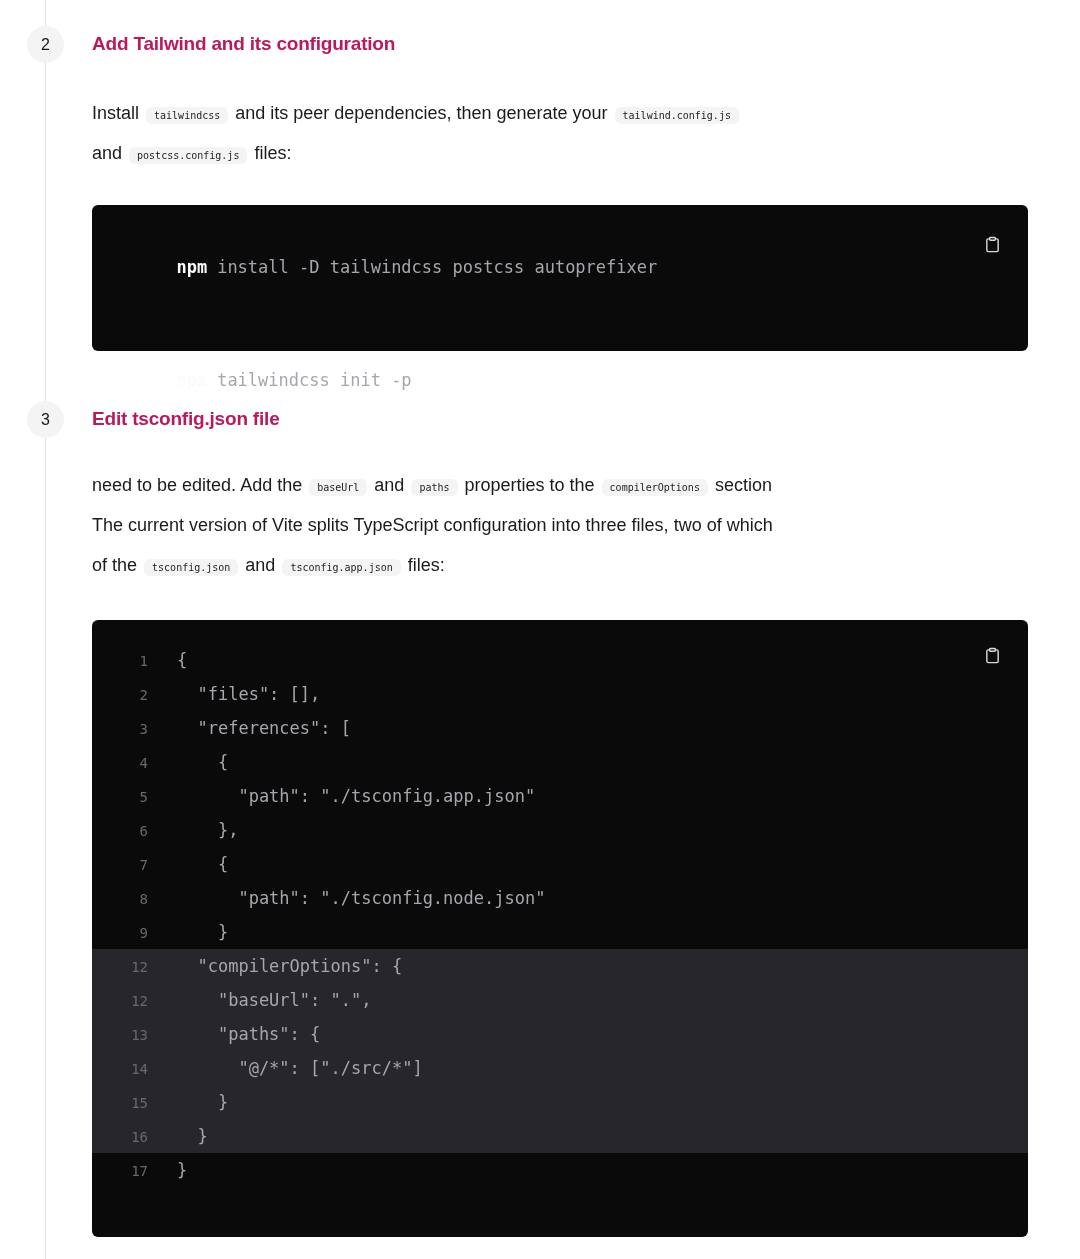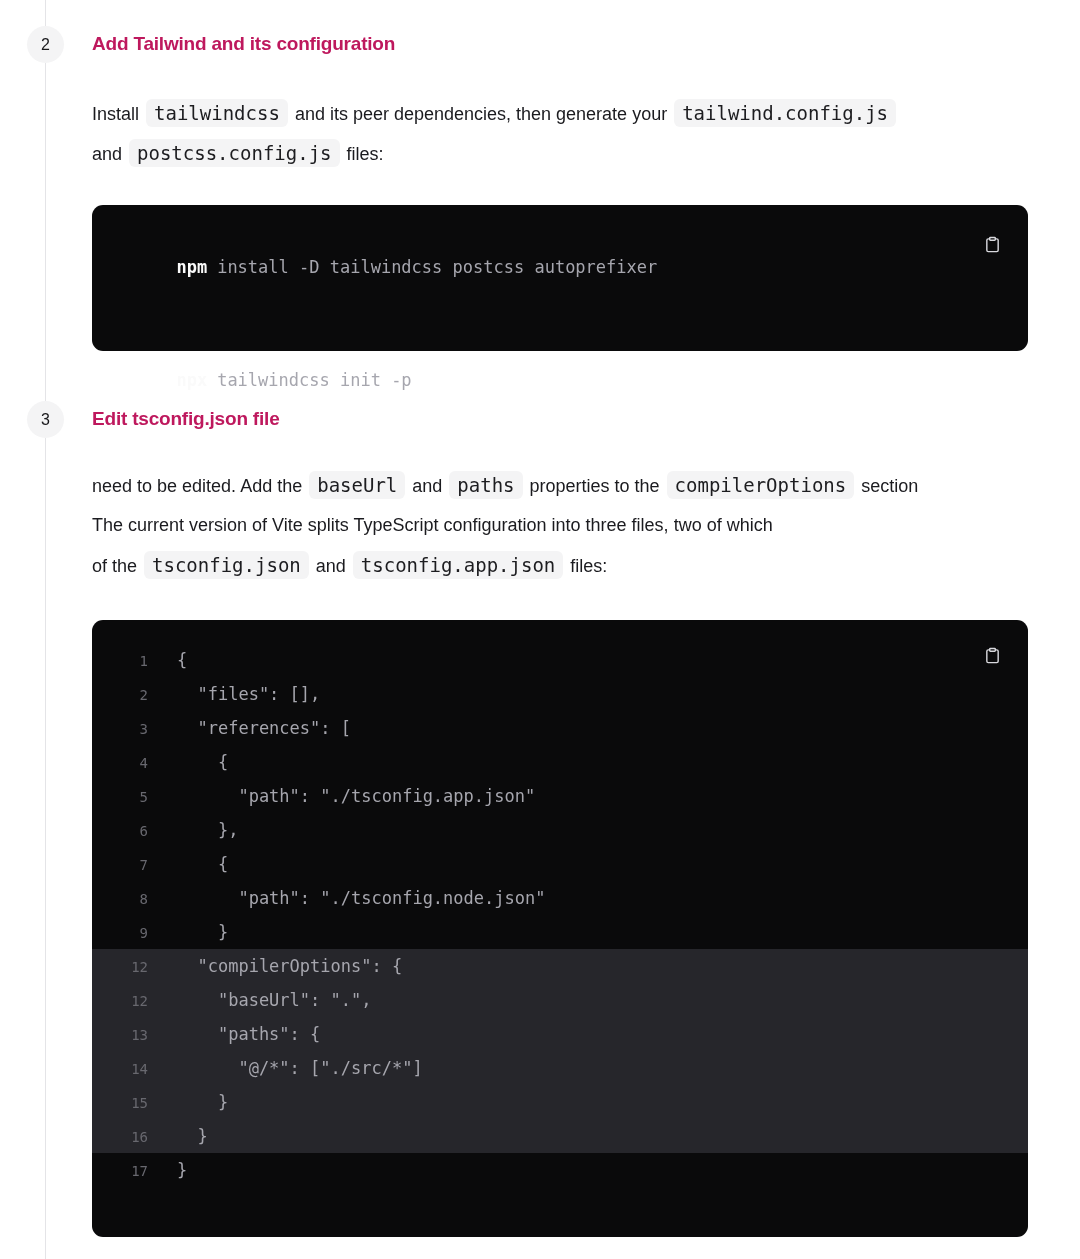--- a/index.html
+++ b/index.html
@@ -24,28 +24,28 @@
     font-weight:700; color:#be185d; letter-spacing:-0.2px;
   }
   #title-2 { top:31px; }
   #title-3 { top:406px; }
 
   .para { position:absolute; left:92px; width:960px; font-size:18px; color:#1b1b1f; }
   #para-1 { top:93px; }
   #para-2 { top:465px; }
   .pline { height:40px; line-height:40px; white-space:nowrap; }
   .chip {
-    font-family:"DejaVu Sans Mono", monospace; font-size:19px;
+    font-family:"DejaVu Sans Mono", monospace; font-size:10px;
     background:#f4f4f5; color:#1d1d20; border-radius:6px;
     padding:3px 8px; margin:0 2px; white-space:pre;
   }
 
   .codeblock {
     position:absolute; left:92px; width:936px; background:#0a0a0b;
-    border-radius:11px; font-family:"DejaVu Sans Mono", monospace;
+    border-radius:6px; font-family:"DejaVu Sans Mono", monospace;
     color:#a6a6ae;
   }
   #block-terminal { top:205px; height:146px; padding:29px 48px 0 23px; }
   .cmd { font-size:17px; line-height:22px; white-space:pre; }
   .cmd + .cmd { margin-top:47px; }
   .kw { color:#fafafa; font-weight:700; margin-right:10px; }
 
   #block-editor { top:620px; height:617px; padding:23px 0 0 0; font-size:17px; }
   .row { height:34px; line-height:34px; white-space:pre; width:100%; }
   .row.hl { background:#26262b; }

